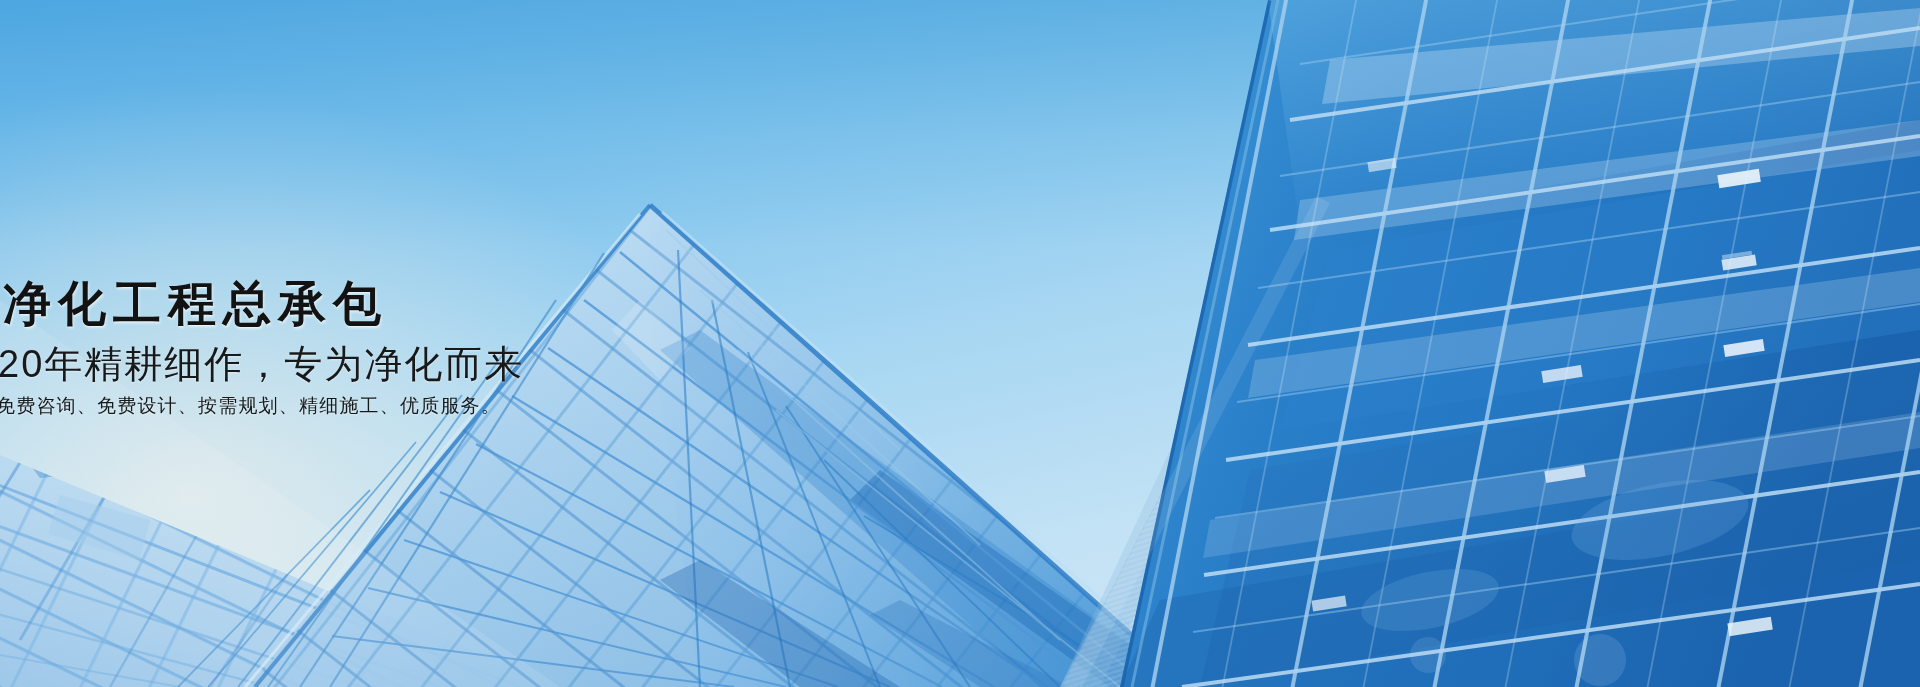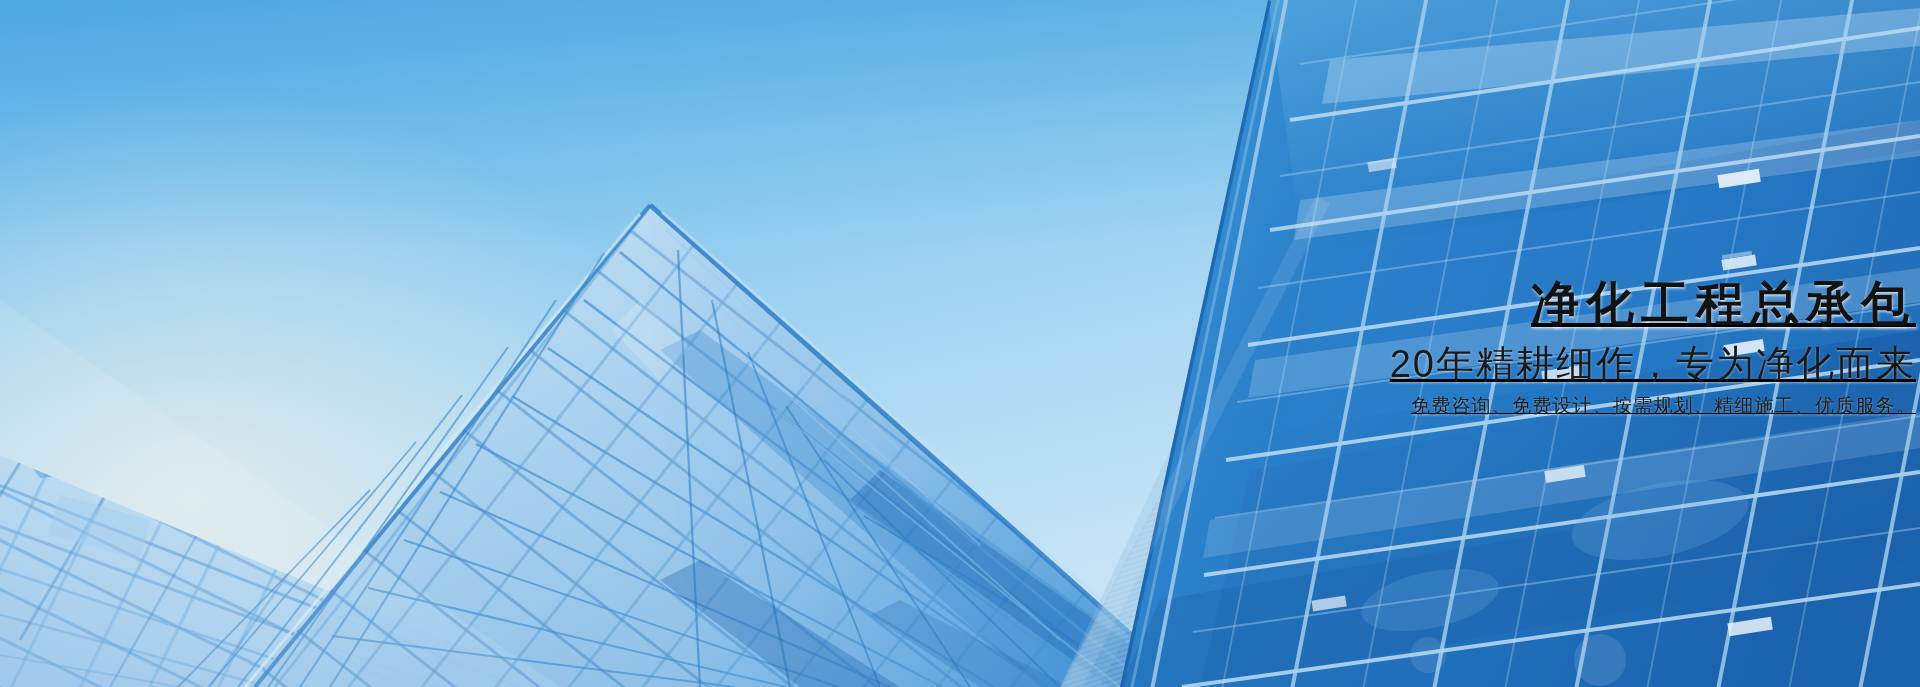--- a/index.html
+++ b/index.html
@@ -27,24 +27,23 @@
 
   
   .layer{position:absolute;left:0;top:0;width:1920px;height:687px;}
   .layer svg{display:block;width:1920px;height:687px;}
 
   
   #hero-copy{
     position:absolute;
     left:0; right:0;
     top:276px;
-    text-align:right;
+    text-align:left;
     z-index:40;
     pointer-events:none;
-    text-decoration:underline;
   }
   #hero-copy > *{pointer-events:auto;}
 
   .headline{
     font-size:48px;
     font-weight:bold;
     letter-spacing:7px;
     color:#121212;
     line-height:1.18;
     margin:0 0 9px 0;

